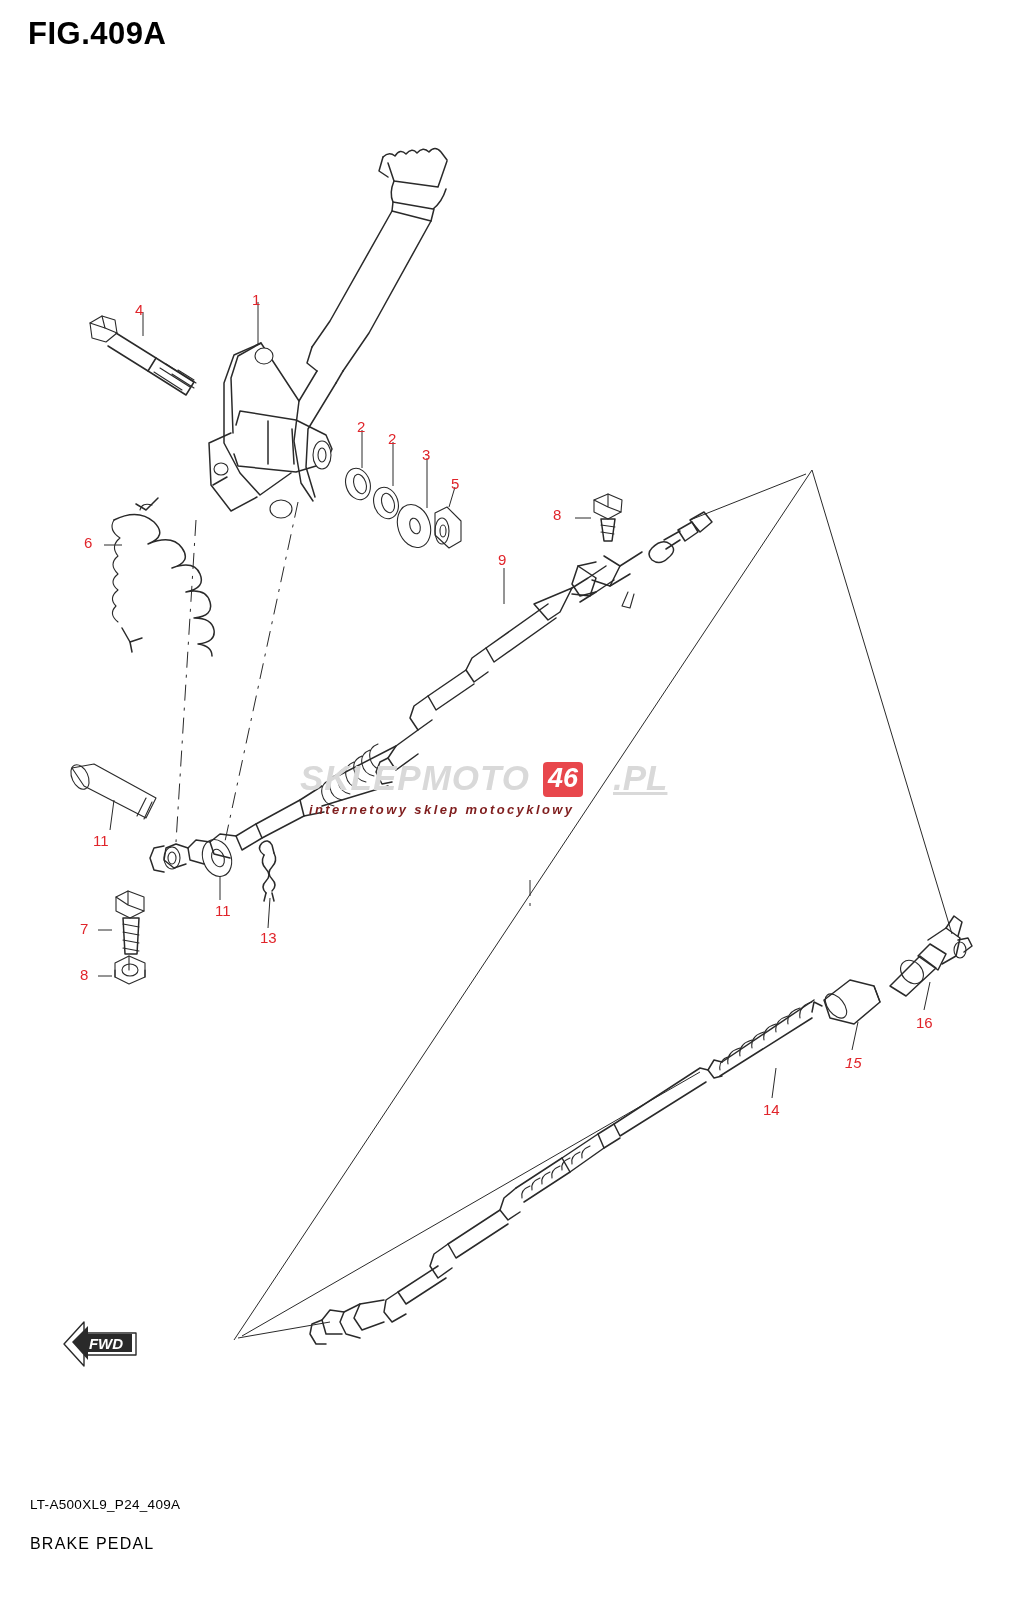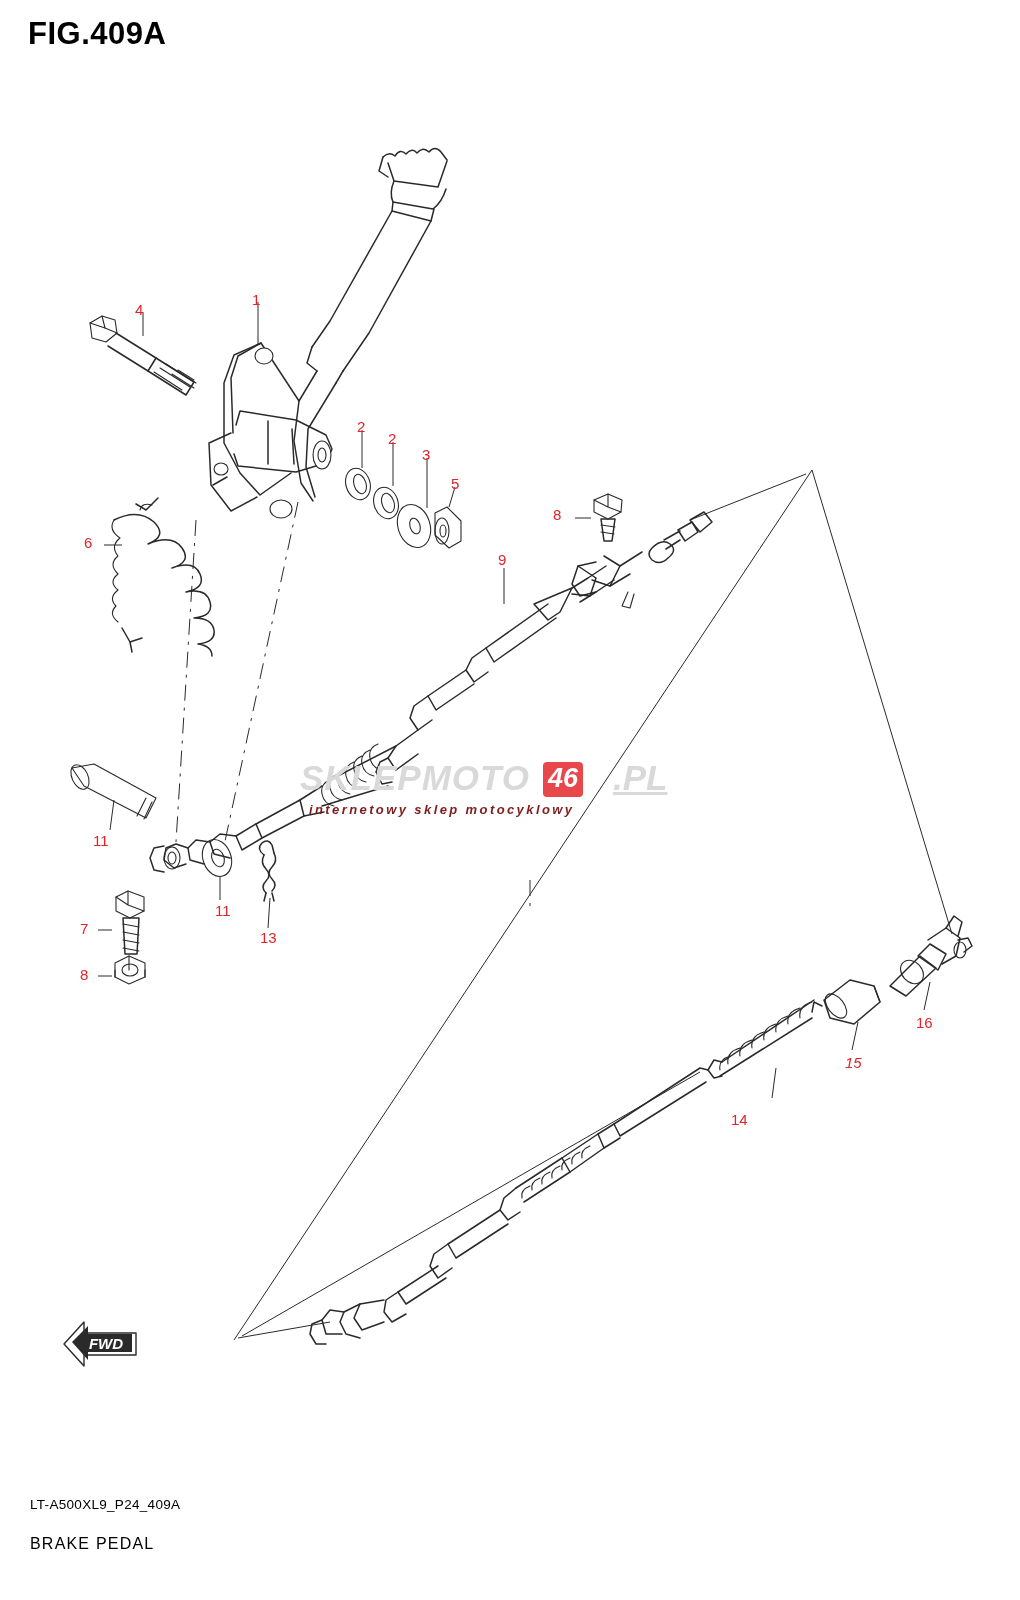--- a/index.html
+++ b/index.html
@@ -343,21 +343,21 @@
 <div class="callout" style="left:135px; top:302px;">4</div>
 <div class="callout" style="left:451px; top:476px;">5</div>
 <div class="callout" style="left:84px;  top:535px;">6</div>
 <div class="callout" style="left:80px;  top:921px;">7</div>
 <div class="callout" style="left:80px;  top:967px;">8</div>
 <div class="callout" style="left:498px; top:552px;">9</div>
 <div class="callout" style="left:93px;  top:833px;">11</div>
 <div class="callout" style="left:215px; top:903px;">11</div>
 <div class="callout" style="left:260px; top:930px;">13</div>
 <div class="callout" style="left:553px; top:507px;">8</div>
-<div class="callout" style="left:731px; top:1102px;margin-top:10px;">14</div>
+<div class="callout" style="left:763px; top:1102px;">14</div>
 <div class="callout" style="left:845px; top:1055px;font-style:italic;">15</div>
 <div class="callout" style="left:916px; top:1015px;">16</div>
 
 <svg id="fwd-mark" viewBox="0 0 92 64" xmlns="http://www.w3.org/2000/svg">
   <polygon points="2,36 22,14 22,25 74,25 74,47 22,47 22,58" fill="#ffffff" stroke="#2a2a2a" stroke-width="1.4" stroke-linejoin="round"></polygon>
   <polygon points="10,34 26,18 26,26 70,26 70,44 26,44 26,52" fill="#2a2a2a"></polygon>
   <text x="44" y="41" font-family="Liberation Sans, sans-serif" font-size="15" font-weight="bold" font-style="italic" fill="#ffffff" text-anchor="middle">FWD</text>
 </svg>
 
 <div id="watermark">

